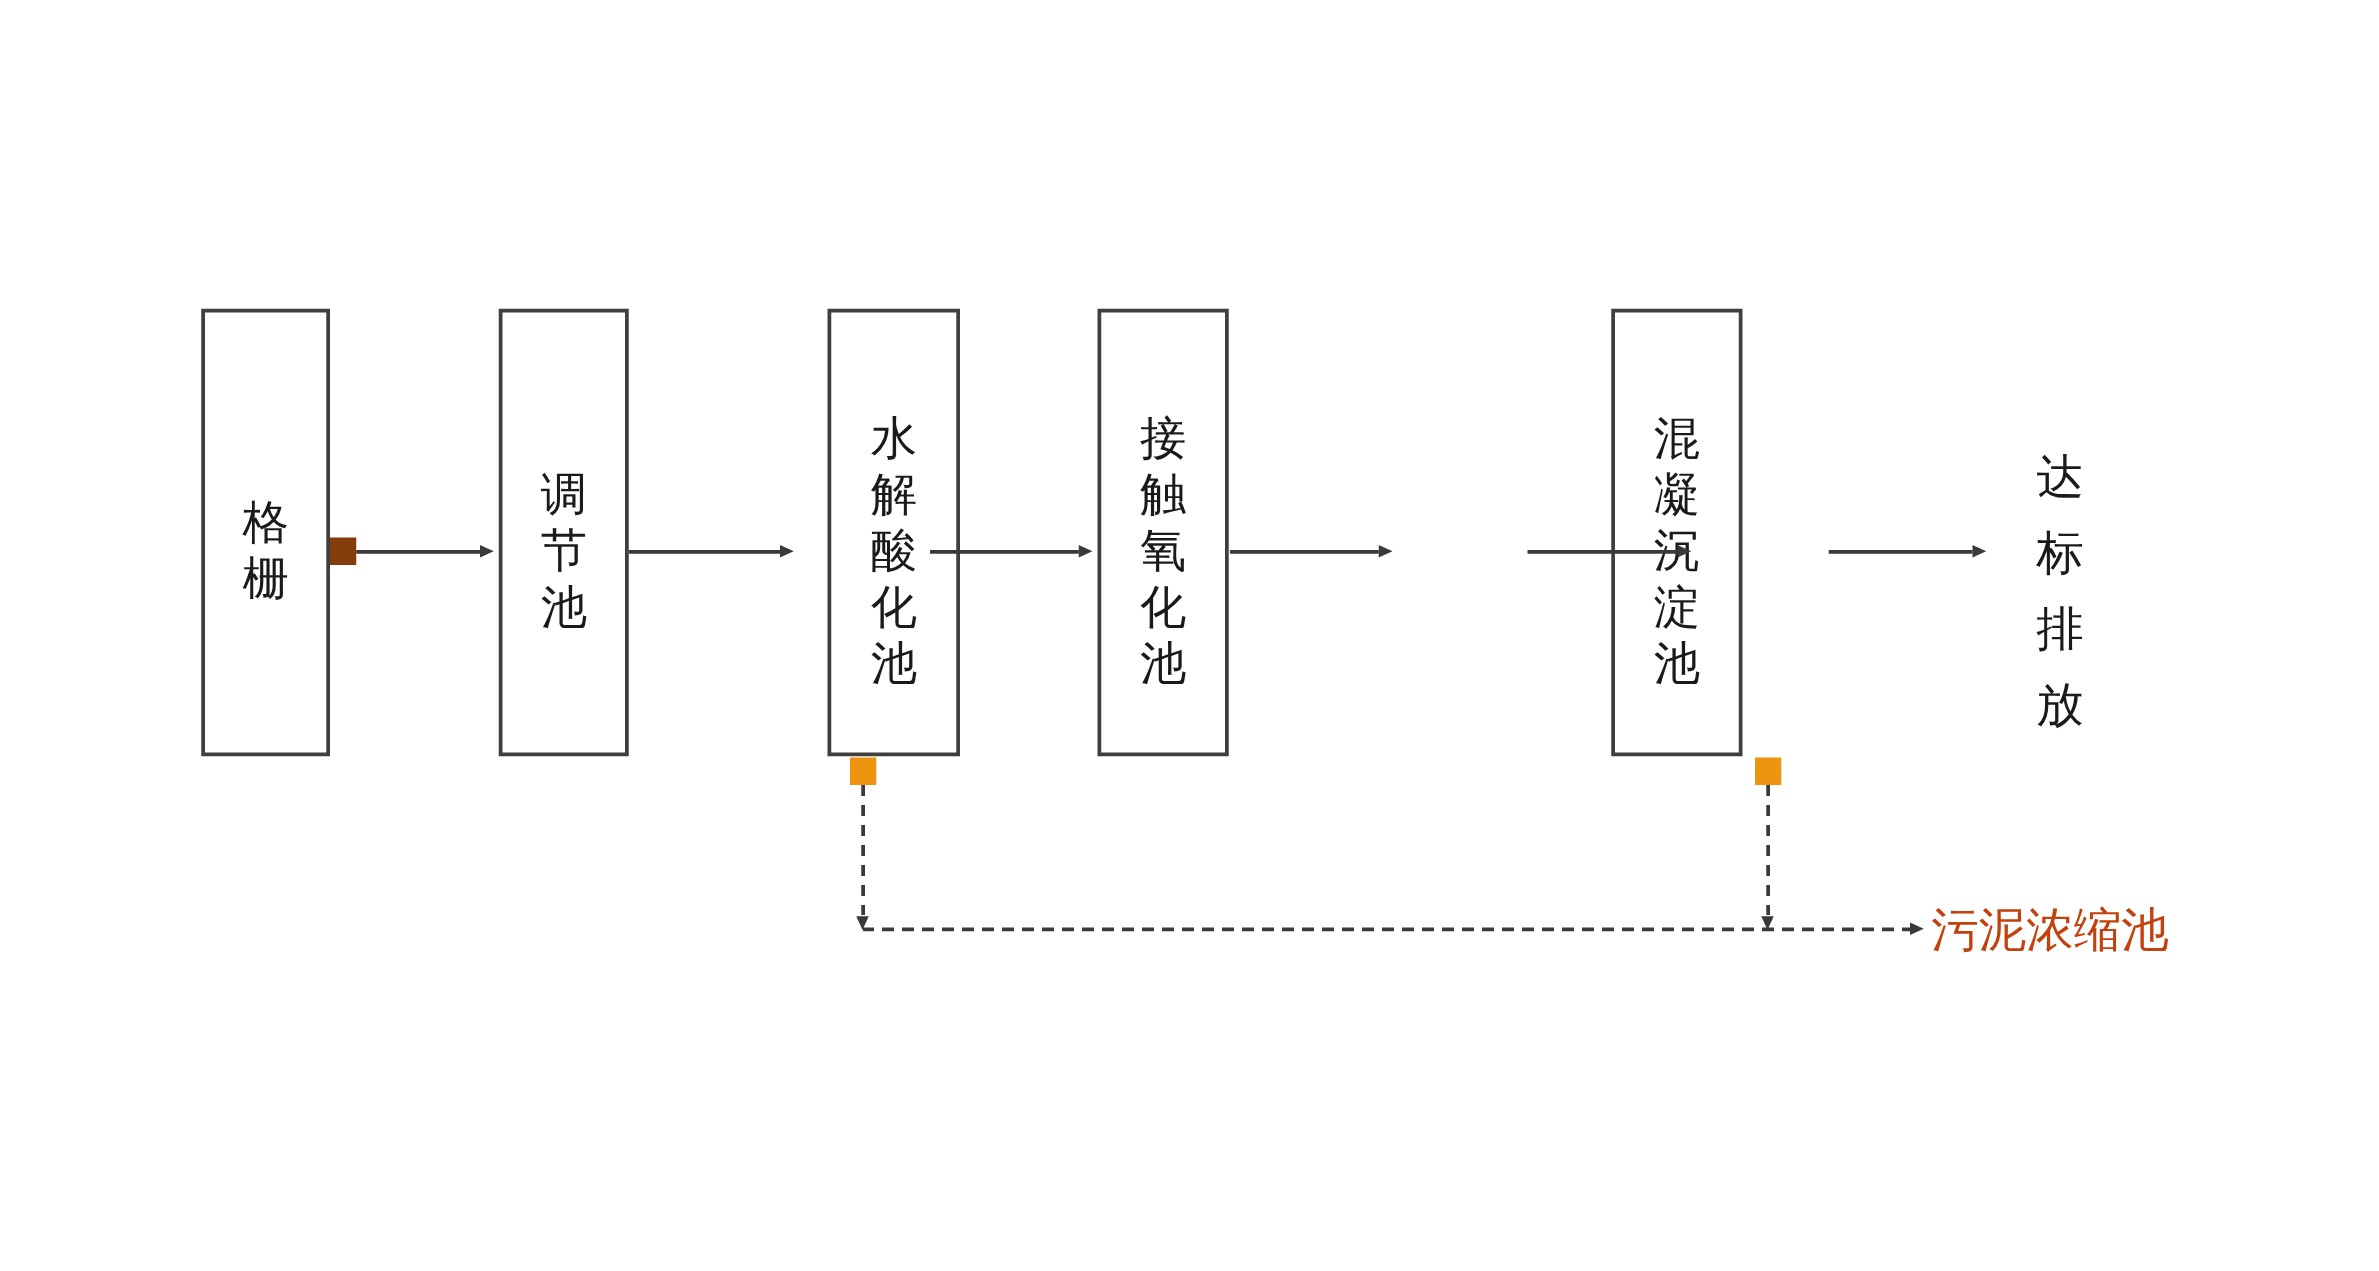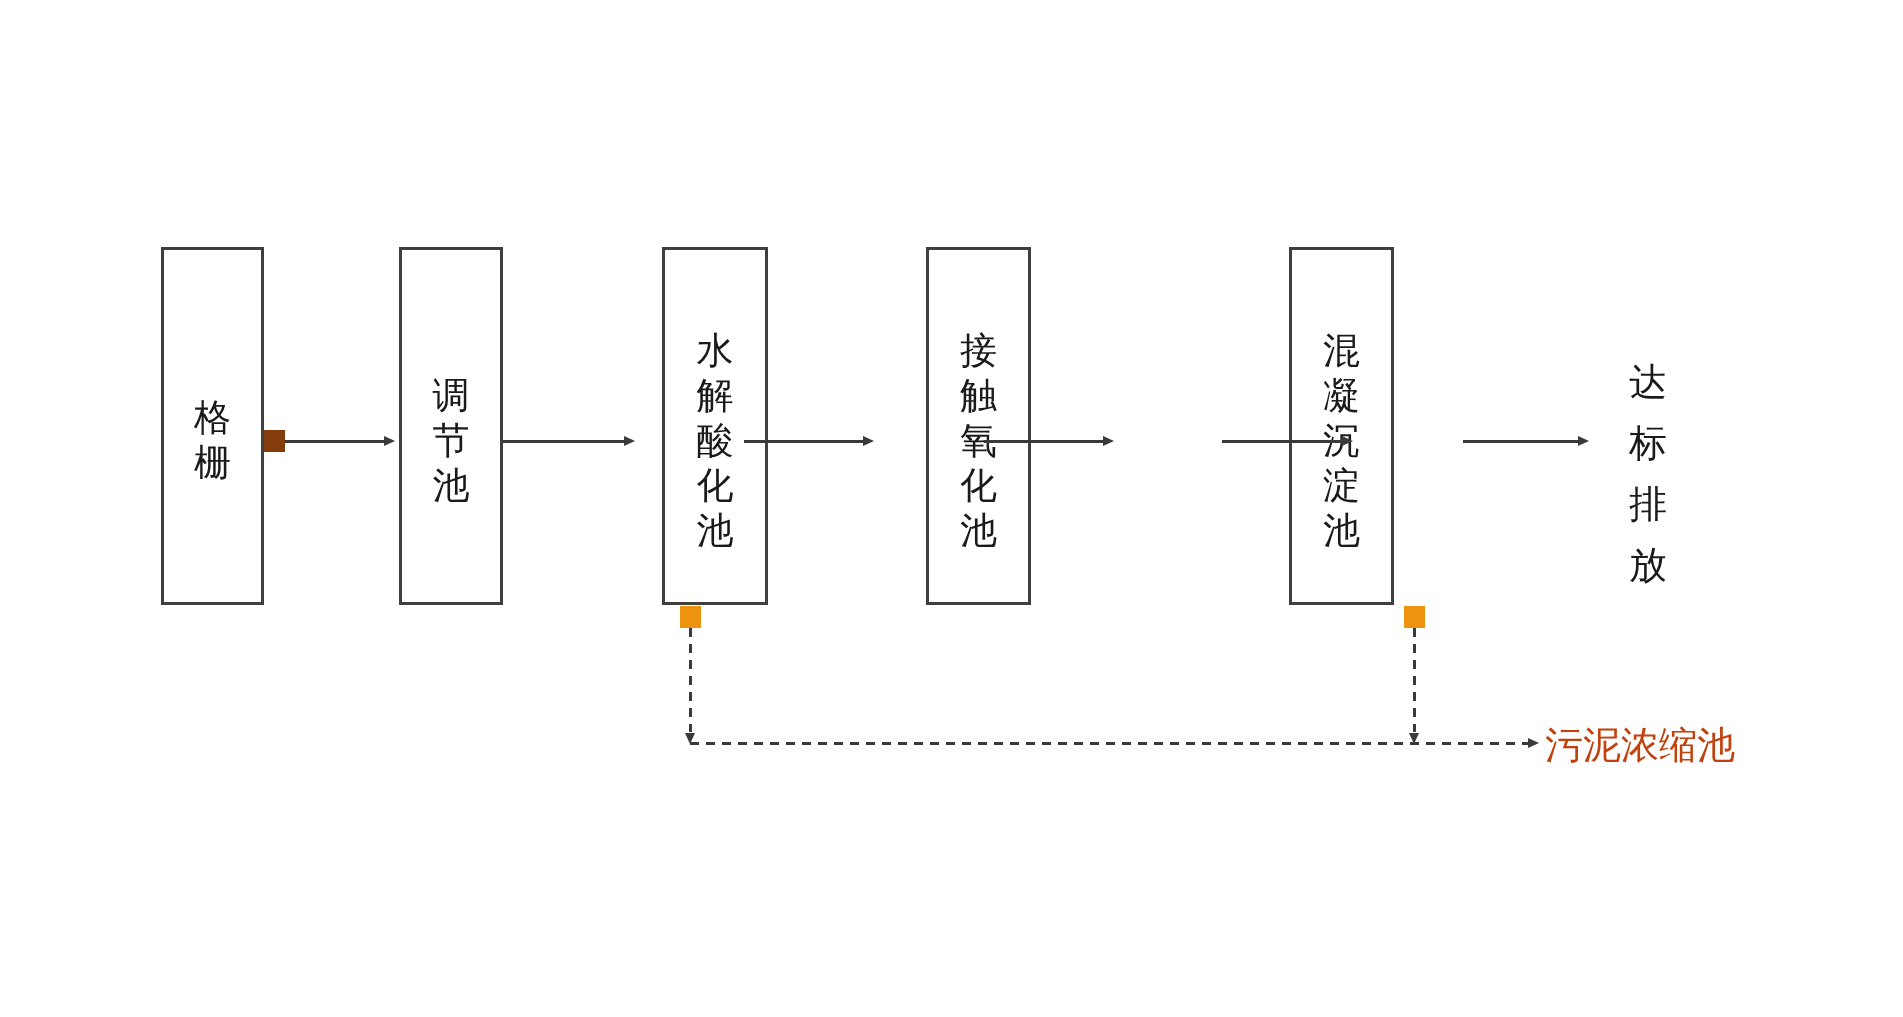--- a/index.html
+++ b/index.html
@@ -50,21 +50,21 @@
 
   <div class="box" style="left:161px;width:103px;">
     <span class="vtext">格栅</span>
   </div>
   <div class="box" style="left:399px;width:104px;">
     <span class="vtext">调节池</span>
   </div>
   <div class="box" style="left:638px;width:106px;margin-left:24px;">
     <span class="vtext">水解酸化池</span>
   </div>
-  <div class="box" style="left:878px;width:105px;margin-left:48px;">
+  <div class="box" style="left:878px;width:105px;">
     <span class="vtext">接触氧化池</span>
   </div>
   <div class="box" style="left:1289px;width:105px;">
     <span class="vtext">混凝沉淀池</span>
   </div>
 
   <div class="sq sq-brown"></div>
   <div class="sq sq-orange" style="left:680px;top:606px;"></div>
   <div class="sq sq-orange" style="left:1404px;top:606px;"></div>
 

